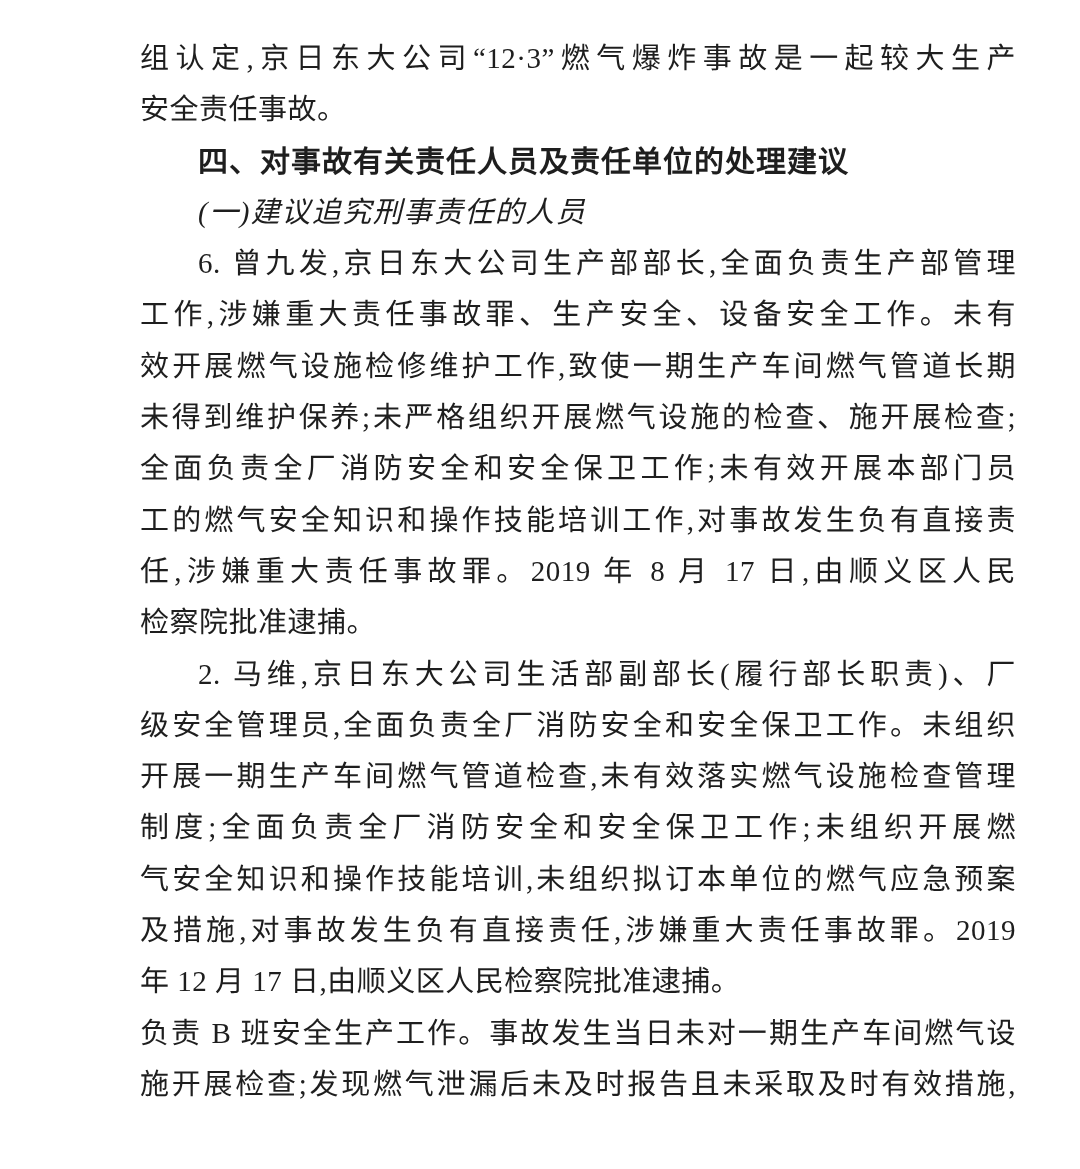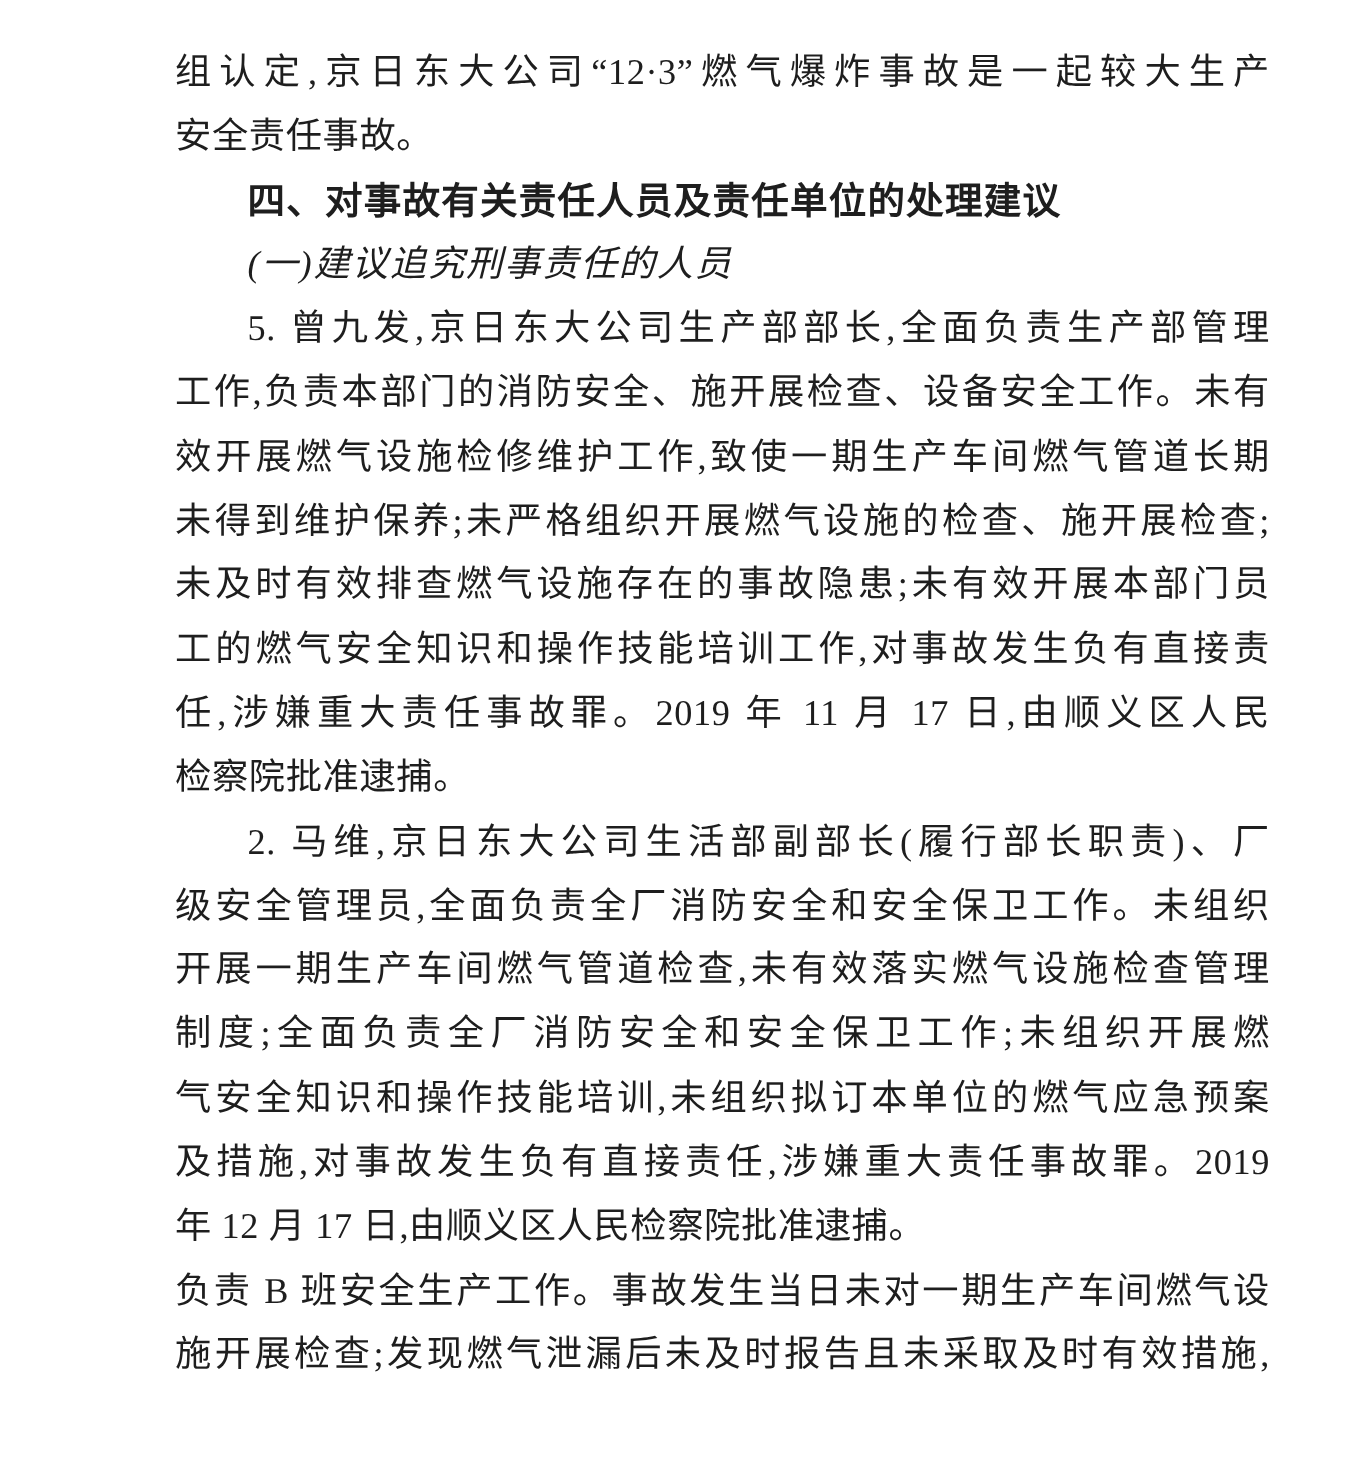--- a/index.html
+++ b/index.html
@@ -39,27 +39,27 @@
   }
 </style>
 </head>
 <body>
 
 <div class="page">
   <div class="ln stretch">组认定,京日东大公司“12·3”燃气爆炸事故是一起较大生产</div>
   <div class="ln">安全责任事故。</div>
   <div class="ln h1 ind">四、对事故有关责任人员及责任单位的处理建议</div>
   <div class="ln h2 ind">(一)建议追究刑事责任的人员</div>
-  <div class="ln stretch ind">5. 曾九发,京日东大公司生产部部长,全面负责生产部管理</div>
-  <div class="ln stretch">工作,负责本部门的消防安全、施开展检查、设备安全工作。未有</div>
+  <div class="ln stretch ind">6. 曾九发,京日东大公司生产部部长,全面负责生产部管理</div>
+  <div class="ln stretch">工作,涉嫌重大责任事故罪、生产安全、设备安全工作。未有</div>
   <div class="ln stretch">效开展燃气设施检修维护工作,致使一期生产车间燃气管道长期</div>
   <div class="ln stretch">未得到维护保养;未严格组织开展燃气设施的检查、施开展检查;</div>
-  <div class="ln stretch">未及时有效排查燃气设施存在的事故隐患;未有效开展本部门员</div>
+  <div class="ln stretch">全面负责全厂消防安全和安全保卫工作;未有效开展本部门员</div>
   <div class="ln stretch">工的燃气安全知识和操作技能培训工作,对事故发生负有直接责</div>
-  <div class="ln stretch">任,涉嫌重大责任事故罪。2019 年 11 月 17 日,由顺义区人民</div>
+  <div class="ln stretch">任,涉嫌重大责任事故罪。2019 年 8 月 17 日,由顺义区人民</div>
   <div class="ln">检察院批准逮捕。</div>
   <div class="ln stretch ind">2. 马维,京日东大公司生活部副部长(履行部长职责)、厂</div>
   <div class="ln stretch">级安全管理员,全面负责全厂消防安全和安全保卫工作。未组织</div>
   <div class="ln stretch">开展一期生产车间燃气管道检查,未有效落实燃气设施检查管理</div>
   <div class="ln stretch">制度;全面负责全厂消防安全和安全保卫工作;未组织开展燃</div>
   <div class="ln stretch">气安全知识和操作技能培训,未组织拟订本单位的燃气应急预案</div>
   <div class="ln stretch">及措施,对事故发生负有直接责任,涉嫌重大责任事故罪。2019</div>
   <div class="ln">年 12 月 17 日,由顺义区人民检察院批准逮捕。</div>
   <div class="ln stretch">负责 B 班安全生产工作。事故发生当日未对一期生产车间燃气设</div>
   <div class="ln stretch">施开展检查;发现燃气泄漏后未及时报告且未采取及时有效措施,</div>

